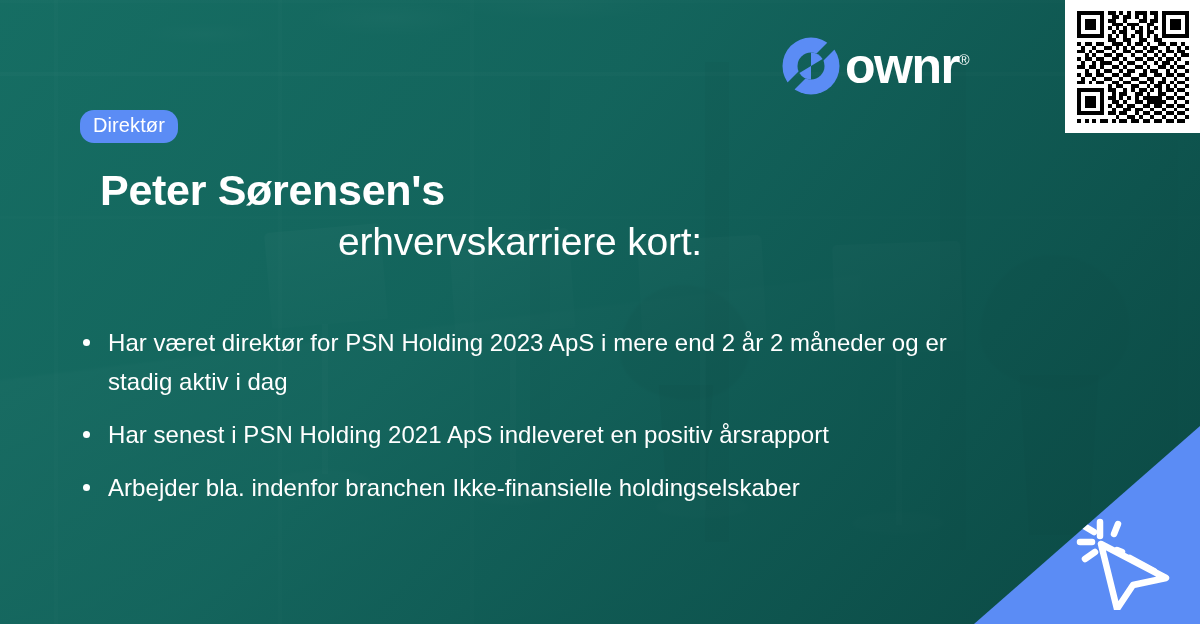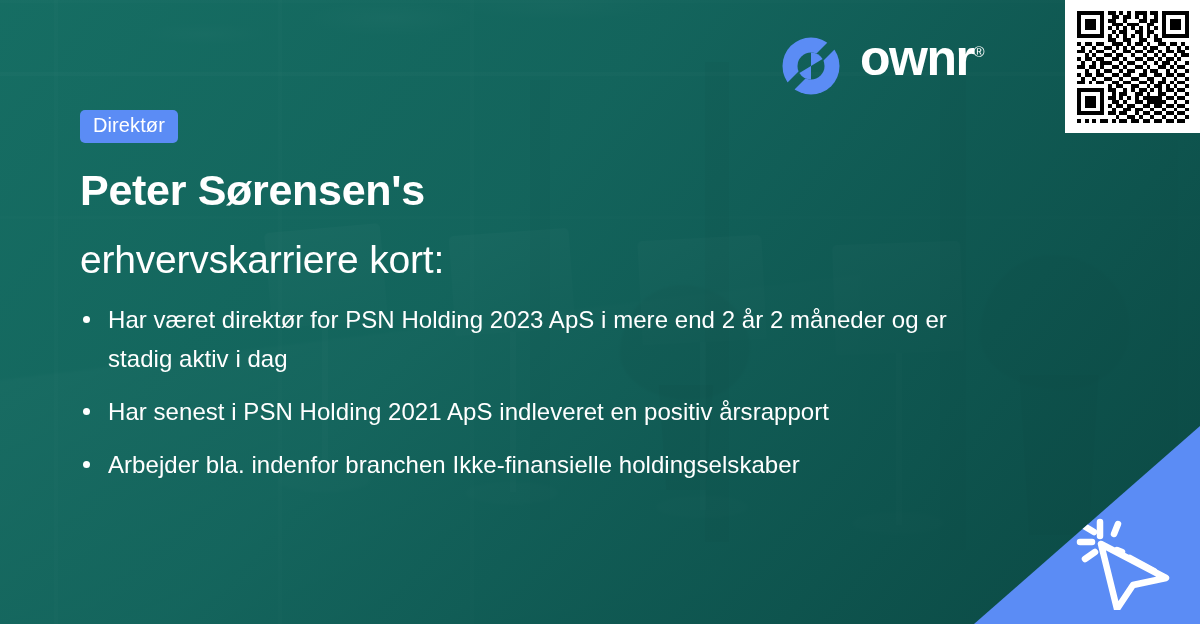--- a/index.html
+++ b/index.html
@@ -102,21 +102,21 @@
     position: absolute; top: 0; left: 1065px;
     width: 135px; height: 133px;
     background: #ffffff;
     display: flex; align-items: center; justify-content: center;
   }
   .qr-panel svg { display: block; }
 
   
   .logo {
     position: absolute; top: 33px; left: 778px;
-    display: flex; align-items: flex-start; gap: 16px;
+    display: flex; align-items: center; gap: 1px;
   }
   .logo-mark { width: 66px; height: 66px; display: block; }
   .logo-word {
     color: #ffffff;
     font-size: 50px;
     font-weight: bold;
     letter-spacing: -1.5px;
     line-height: 1;
     position: relative;
     font-family: "Liberation Sans", sans-serif;
@@ -130,46 +130,48 @@
 
   
   .content { position: absolute; left: 80px; top: 110px; width: 880px; }
 
   .badge {
     display: inline-block;
     background: #5b8cf5;
     color: #ffffff;
     font-size: 20px;
     padding: 5px 13px 7px;
-    border-radius: 5px;
+    border-radius: 14px;
     line-height: 1.05;
     letter-spacing: .1px;
   }
 
   .title-block { margin-top: 22px; }
   .title-line-1 {
     color: #ffffff;
     font-size: 43px;
     font-weight: bold;
     line-height: 1.18;
     letter-spacing: -.3px;
+    margin-left: 20px;
   }
   .title-line-2 {
     color: #ffffff;
     font-size: 39px;
     font-weight: normal;
     line-height: 1.22;
     letter-spacing: -.2px;
-    margin-top: 20px;
+    margin-top: 2px;
+    text-align: center;
   }
 
   .bullets {
     position: absolute;
     left: 80px;
-    top: 301px;
+    top: 324px;
     width: 880px;
     list-style: none;
   }
   .bullet {
     position: relative;
     color: #ffffff;
     font-size: 24px;
     line-height: 1.62;
     padding-left: 28px;
     margin-bottom: 14px;

